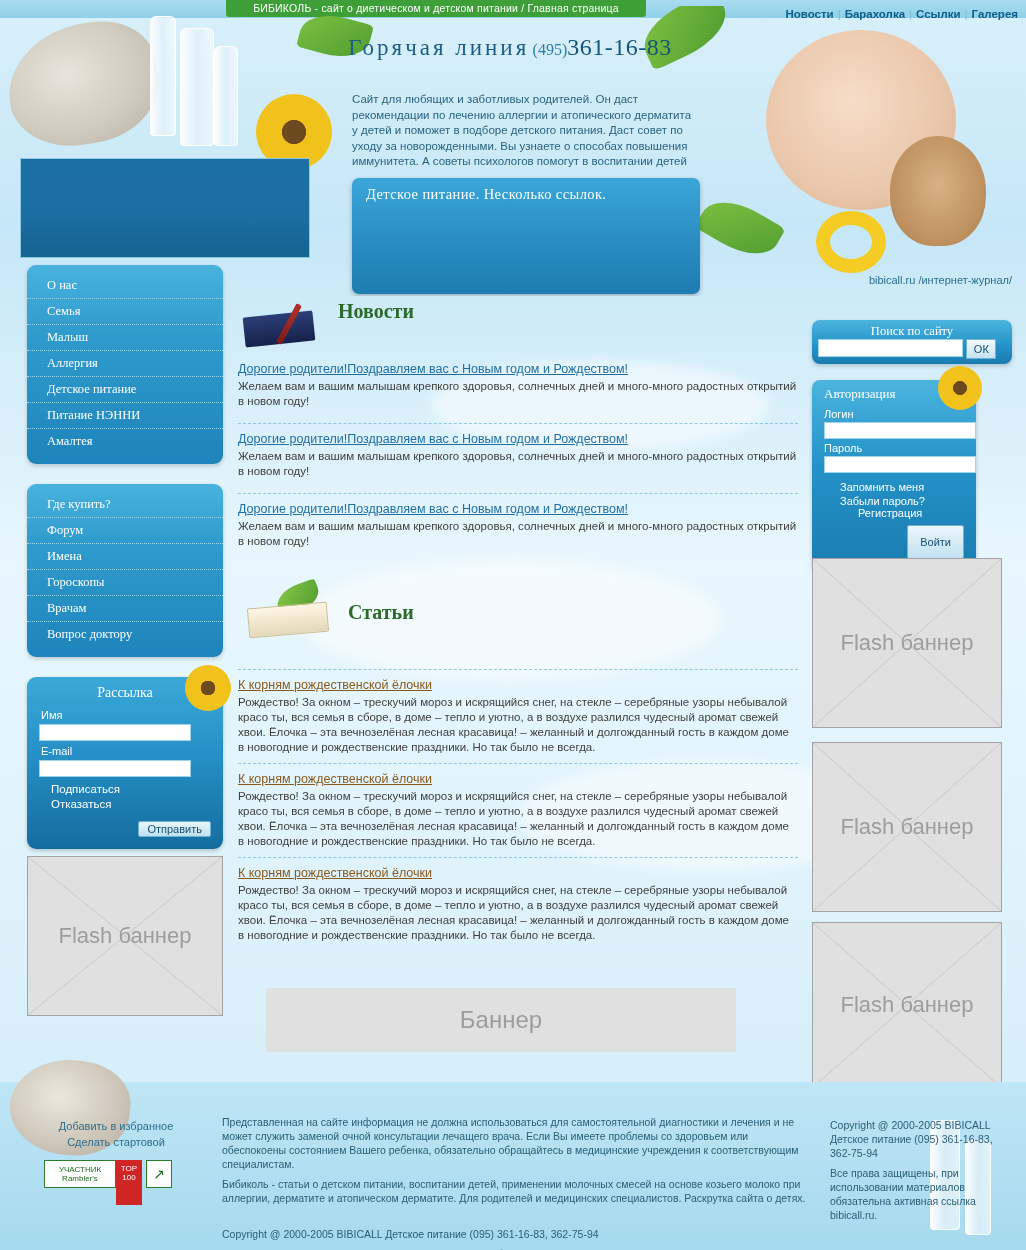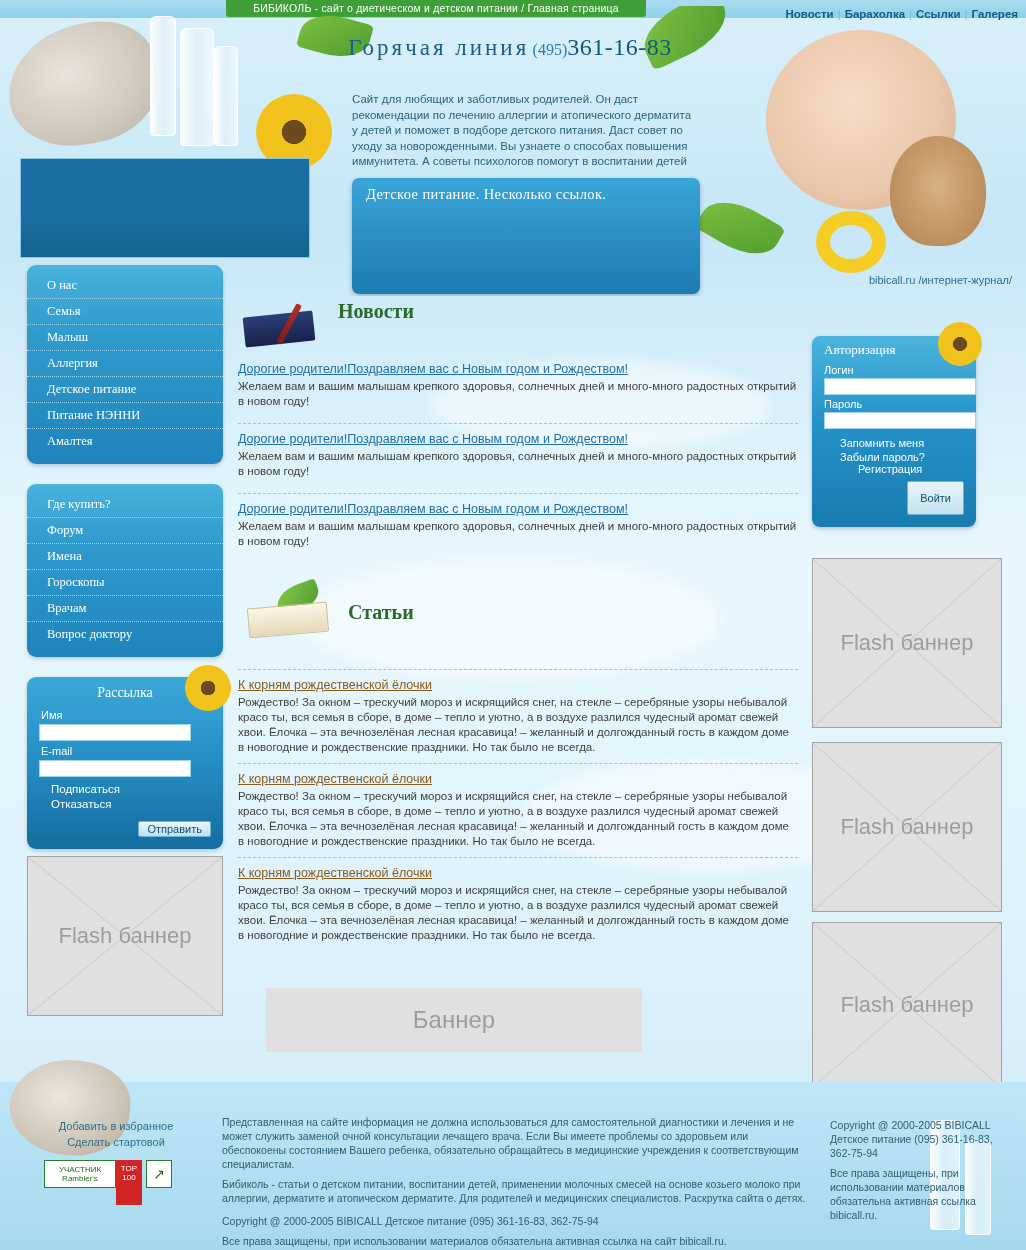--- a/index.html
+++ b/index.html
@@ -129,21 +129,21 @@
   .newsitem a {
     color:#1f6fa5; font-size:12.5px; text-decoration:underline; display:block; margin-bottom:3px;
   }
   .newsitem p { margin:0; font-size:11.5px; line-height:15px; color:#3f3f3f; }
   .dashed { border-top:1px dashed #8ec7de; margin:8px 0 8px 0; height:0; }
 
   .article a { color:#8a5a1e; font-size:12.5px; text-decoration:underline; display:block; margin-bottom:3px; }
   .article p { margin:0; font-size:11.5px; line-height:15px; color:#3f3f3f; }
 
   .banner-wide {
-    position:absolute; left:266px; top:988px; width:376px; height:64px;
+    position:absolute; left:266px; top:988px; width:470px; height:64px;
     background:#e0e0e0; color:#9d9d9d; display:flex; align-items:center; justify-content:center;
     font-size:24px;
   }
 
   
   .rightcol { position:absolute; left:812px; top:320px; width:200px; }
   .searchbox {
     width:200px; height:44px; border-radius:8px; padding:4px 6px;
     background:linear-gradient(to bottom,#4bb4de,#2492c8 60%,#1a7cb0);
     box-shadow:0 2px 4px rgba(0,0,0,.18);
@@ -402,20 +402,25 @@
     <a href="#">К корням рождественской ёлочки</a>
     <p>Рождество! За окном – трескучий мороз и искрящийся снег, на стекле – серебряные узоры небывалой красо ты, вся семья в сборе, в доме – тепло и уютно, а в воздухе разлился чудесный аромат свежей хвои. Ёлочка – эта вечнозелёная лесная красавица! – желанный и долгожданный гость в каждом доме в новогодние и рождественские праздники. Но так было не всегда.</p>
   </div>
 </div>
 
 <div class="banner-wide">
   <span>Баннер</span>
 </div>
 
 <div class="rightcol">
+  <div class="searchbox">
+    <div class="s-title">Поиск по сайту</div>
+    <input type="text" value="" style="">
+    <button class="ok">ОК</button>
+  </div>
 
   <div class="authbox">
     <div class="auth-flower"></div>
     <div class="a-title">Авторизация</div>
     <label>Логин</label>
     <input type="text" value="" style="">
     <label>Пароль</label>
     <input type="password" value="" style="">
     <div class="remember">Запомнить меня</div>
     <div class="forgot">
@@ -446,21 +451,21 @@
   <a href="#" style="color:#2b6f8e; text-decoration:none; display:block;">Добавить в избранное</a>
   <a href="#" style="color:#2b6f8e; text-decoration:none; display:block;">Сделать стартовой</a>
 </div>
 
 <div class="counters">
   <div class="rambler">УЧАСТНИК Rambler's</div><div class="top100">TOP 100</div><div class="counter2">↗</div>
 </div>
 
 <div class="footer-text">
   <div style="margin-bottom:6px;">Представленная на сайте информация не должна использоваться для самостоятельной диагностики и лечения и не может служить заменой очной консультации лечащего врача. Если Вы имеете проблемы со здоровьем или обеспокоены состоянием Вашего ребенка, обязательно обращайтесь в медицинские учреждения к соответствующим специалистам.</div>
-  <div style="margin-bottom:9px;">Бибиколь - статьи о детском питании, воспитании детей, применении молочных смесей на основе козьего молоко при аллергии, дерматите и атопическом дерматите. Для родителей и медицинских специалистов. Раскрутка сайта о детях.</div>
+  <div style="margin-bottom:22px;">Бибиколь - статьи о детском питании, воспитании детей, применении молочных смесей на основе козьего молоко при аллергии, дерматите и атопическом дерматите. Для родителей и медицинских специалистов. Раскрутка сайта о детях.</div>
   <div style="margin-bottom:6px;">Copyright @ 2000-2005 BIBICALL  Детское питание (095) 361-16-83, 362-75-94</div>
   <div>Все права защищены, при использовании материалов обязательна активная ссылка на сайт bibicall.ru.</div>
 </div>
 
 <div class="footer-right">
   <div style="margin-bottom:6px;">Copyright @ 2000-2005 BIBICALL Детское питание (095) 361-16-83, 362-75-94</div>
   <div>Все права защищены, при использовании материалов обязательна активная ссылка bibicall.ru.</div>
 </div>
 
 </body></html>

